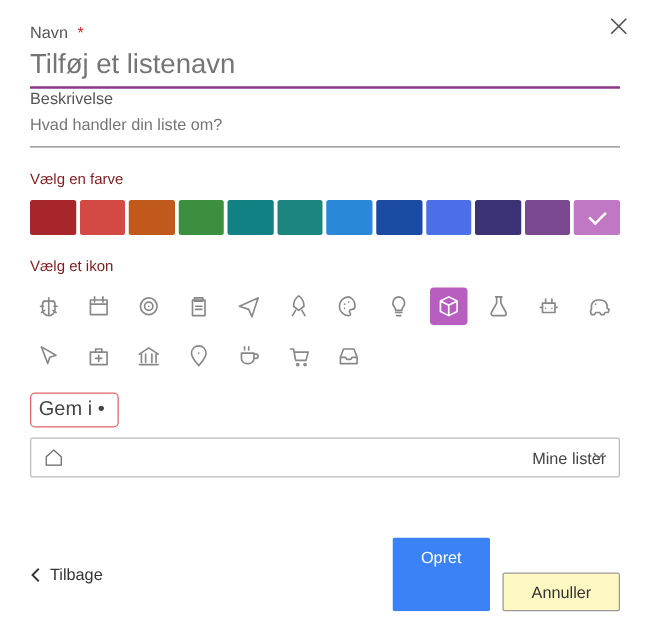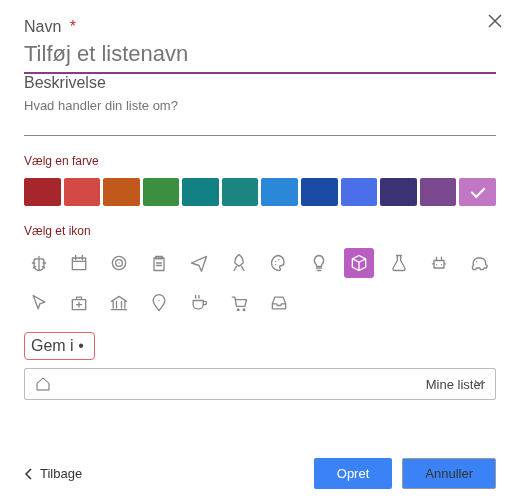--- a/index.html
+++ b/index.html
@@ -15,39 +15,39 @@
   }
   .close-btn {
     position: absolute;
     top: 10px;
     right: 14px;
     width: 22px; height: 22px;
     display: flex; align-items: center; justify-content: center;
     cursor: pointer;
     color: #555;
   }
-  .field-label { font-size: 16px; color: #555; margin-bottom: 2px; }
+  .field-label { font-size: 13px; color: #555; margin-bottom: 2px; }
   .req { color: #c62828; margin-left: 4px; }
   .name-input {
     font-size: 22px;
     font-weight: 300;
     color: #444;
     border: none;
     border-bottom: 2px solid #8a3a8a;
     width: 100%;
     padding: 3px 0 5px 0;
     outline: none;
   }
   .desc-input {
     font-size: 13px;
     color: #0369a1;
     border: none;
     border-bottom: 1px solid #888;
     width: 100%;
-    padding: 4px 0 22px 0;
+    padding: 4px 0 10px 0;
     margin-bottom: 18px;
     outline: none;
   }
   .section-label { font-size: 12px; color: #7f1d1d; margin-bottom: 10px; }
   .color-row {
     display: flex;
     gap: 3px;
     margin-bottom: 18px;
   }
   .swatch {
@@ -127,21 +127,21 @@
   }
   .btn-row { display: flex; gap: 10px; }
   .btn {
     padding: 7px 22px;
     font-size: 13px;
     border-radius: 2px;
     cursor: pointer;
     border: 1px solid transparent;
   }
   .btn-primary { background: #3b82f6; color: #fff; }
-  .btn-secondary { background: #3b82f6; color: #333; border: 1px solid #999; }
+  .btn-secondary { background: #fef9c3; color: #333; border: 1px solid #999; margin-top: 28px; }
 </style>
 </head>
 <body>
 
 
 
 
 <div class="close-btn">
   <svg width="14" height="14" viewBox="0 0 14 14">
       <line x1="1" y1="1" x2="13" y2="13" stroke="#555" stroke-width="1.4"></line>

